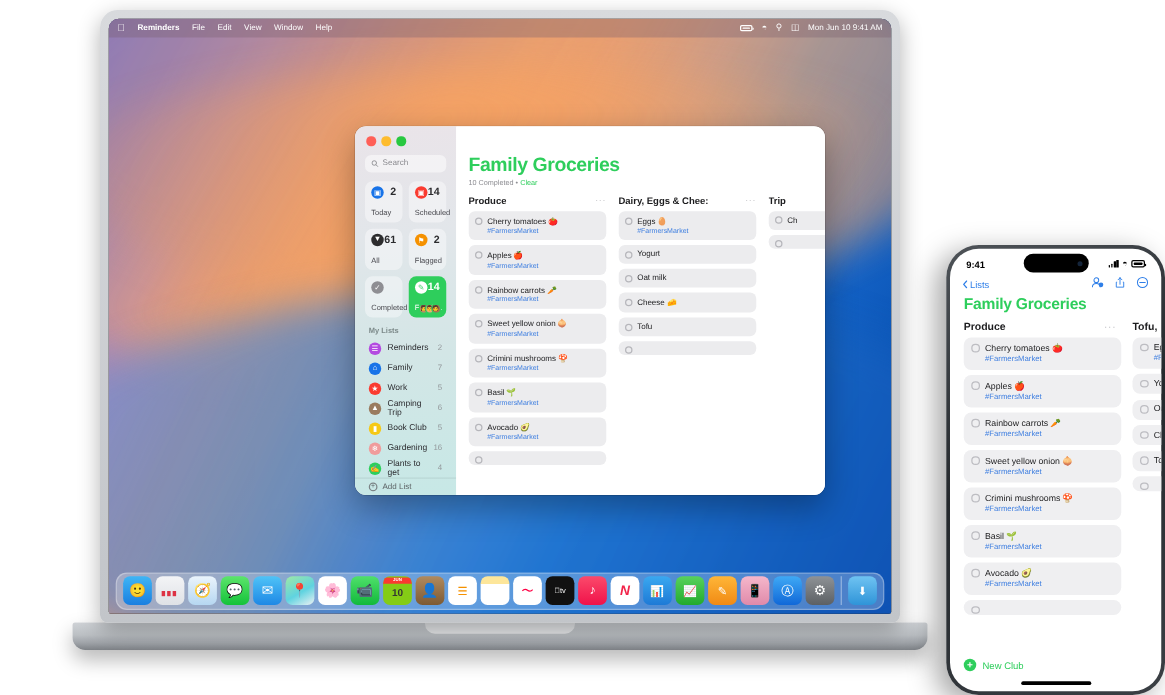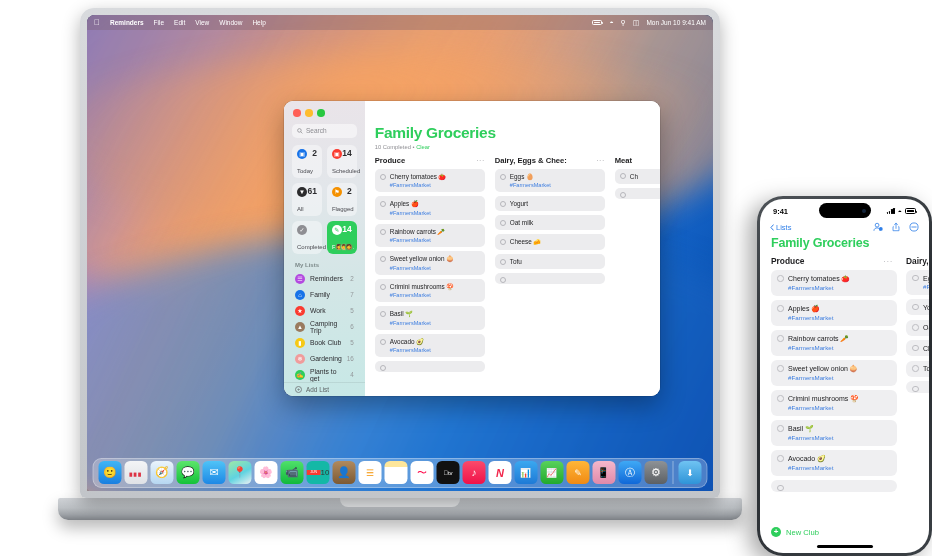--- a/index.html
+++ b/index.html
@@ -438,21 +438,21 @@
                 </div>
                 <div class="card empty">
                   <div class="crow">
                       <span class="circ"></span>
                     </div>
                 </div>
               </div>
 
               <div class="col">
                 <div class="colhead">
-                  <span class="ct">Meat</span>
+                  <span class="ct">Trip</span>
                 </div>
                 <div class="card">
                   <div class="crow">
                       <span class="circ"></span>
                       <span class="ctx">Ch</span>
                     </div>
                 </div>
                 <div class="card empty">
                   <div class="crow">
                       <span class="circ"></span>
@@ -466,21 +466,21 @@
 
         <div class="dock">
           <div class="dk" style="background:linear-gradient(180deg,#3fb5f5,#1a7fe0)">🙂</div>
           <div class="dk" style="background:linear-gradient(180deg,#f3f4f6,#dfe2e6);font-size:7px;color:#d34;letter-spacing:-1px">▖▖▖</div>
           <div class="dk" style="background:linear-gradient(180deg,#eaf4fc,#b6d7f1)">🧭</div>
           <div class="dk" style="background:linear-gradient(180deg,#5ce56b,#14c23a)">💬</div>
           <div class="dk" style="background:linear-gradient(180deg,#4fc3f7,#1e88e5)">✉</div>
           <div class="dk" style="background:linear-gradient(150deg,#9fe8a5,#5fd3e0 55%,#eef1f3)">📍</div>
           <div class="dk" style="background:#fff">🌸</div>
           <div class="dk" style="background:linear-gradient(180deg,#4fe06a,#12b93c)">📹</div>
-          <div class="dk" style="background:#14b8a6;flex-direction:row;color:#333;font-size:8px;font-weight:normal">
+          <div class="dk" style="background:#84cc16;flex-direction:column;color:#333;font-size:8px;font-weight:bold">
             <span style="background:#fa3b30;color:#fff;font-size:3.5px;width:100%;text-align:center;line-height:5px">JUN</span>
             <span style="line-height:16px">10</span>
           </div>
           <div class="dk" style="background:linear-gradient(180deg,#b08a5e,#7d5a34)">👤</div>
           <div class="dk" style="background:#fff;color:#f59100;font-size:9px">☰</div>
           <div class="dk" style="background:linear-gradient(180deg,#fde69a 0 26%,#ffffff 26%)"></div>
           <div class="dk" style="background:#fff;color:#f04;font-size:10px">〜</div>
           <div class="dk" style="background:#111;color:#fff;font-size:6px">tv</div>
           <div class="dk" style="background:linear-gradient(180deg,#fb4a6b,#f0124a);font-size:10px">♪</div>
           <div class="dk" style="background:#fff;color:#f2254a;font-size:11px;font-weight:bold;font-style:italic">N</div>
@@ -610,21 +610,21 @@
             </div>
             <div class="ph-card empty">
               <div class="ph-crow">
                   <span class="ph-circ"></span>
                 </div>
             </div>
           </div>
 
           <div class="ph-col">
             <div class="ph-colhead">
-              <span class="ct">Dairy,</span>
+              <span class="ct">Tofu,</span>
             </div>
             <div class="ph-card">
               <div class="ph-crow">
                   <span class="ph-circ"></span>
                   <span class="ph-ctx">Egg</span>
                 </div>
               <div class="ph-tag">#Fa</div>
             </div>
             <div class="ph-card">
               <div class="ph-crow">

